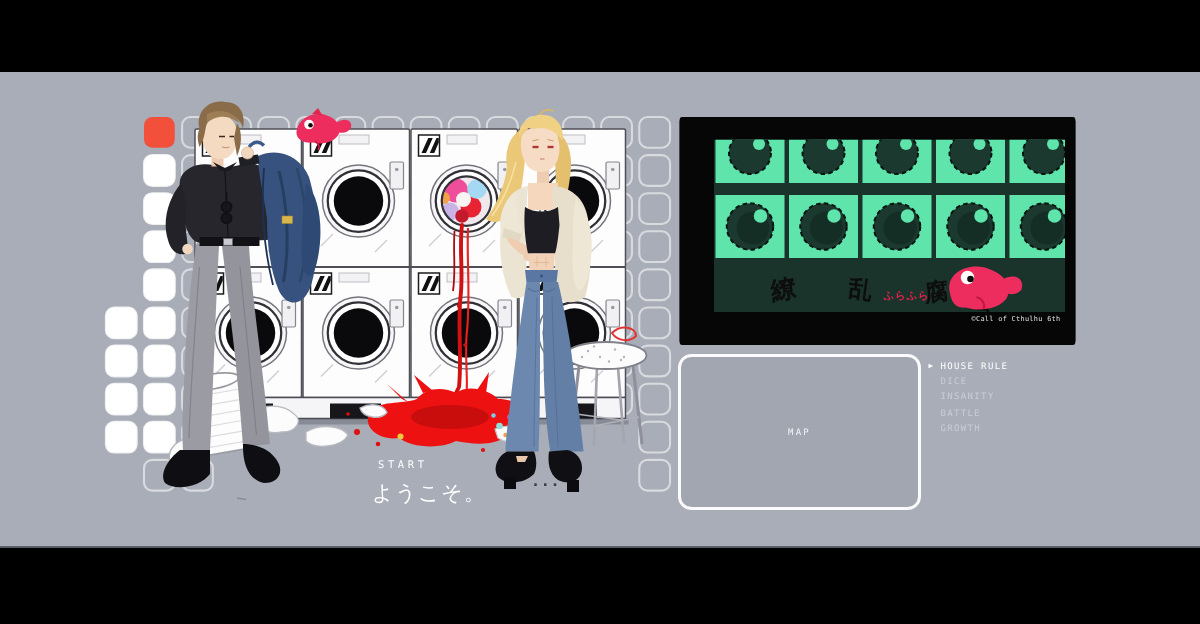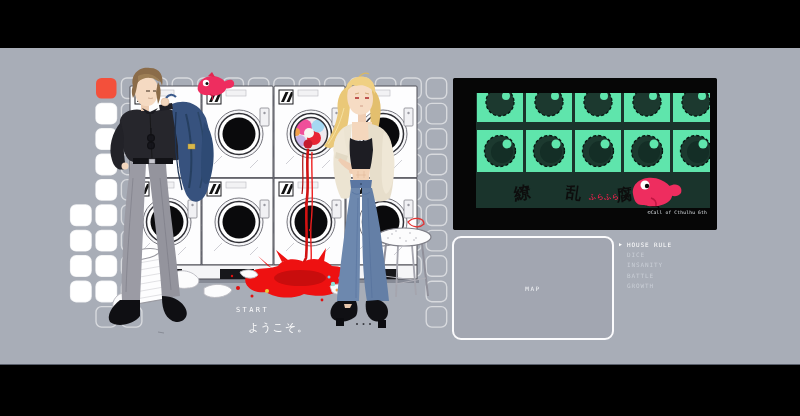--- a/index.html
+++ b/index.html
@@ -7,22 +7,22 @@
   #stage{position:absolute;left:0;top:48px;width:800px;height:316px;background:#a8adb7;border-bottom:1px solid #5a5f6b;}
   #illus{position:absolute;left:0;top:0;width:460px;height:316px;display:block;}
   #screen-panel{position:absolute;left:453px;top:30px;width:264px;height:152px;background:#060606;border-radius:3px;}
   #screen-art{position:absolute;left:0;top:0;width:264px;height:152px;display:block;}
   #map-box{position:absolute;left:452px;top:188px;width:162px;height:104px;border:2px solid #fbfbfd;border-radius:9px;background:rgba(70,76,92,0.06);display:flex;align-items:center;justify-content:center;box-sizing:border-box;}
   #map-box .map-label{font-family:"DejaVu Sans Mono",monospace;font-size:6px;letter-spacing:1.5px;color:#f2f4f7;}
   #menu-panel{position:absolute;left:619px;top:191px;}
   .menu-item{display:flex;align-items:center;height:10.3px;font-family:"DejaVu Sans Mono",monospace;font-size:6px;letter-spacing:0.9px;color:#c9ced6;cursor:default;}
   .menu-item .cursor{display:inline-block;width:8px;font-size:5px;color:#ffffff;}
   .menu-item.active{color:#ffffff;}
-  #start-label{position:absolute;left:236px;top:258px;font-family:"DejaVu Sans Mono",monospace;font-size:7px;letter-spacing:2.4px;color:#fdfdfe;}
-  #welcome-text{position:absolute;left:248px;top:272px;font-size:11px;color:#ffffff;letter-spacing:1px;}
+  #start-label{position:absolute;left:252px;top:258px;font-family:"DejaVu Sans Mono",monospace;font-size:7px;letter-spacing:2.4px;color:#fdfdfe;}
+  #welcome-text{position:absolute;left:248px;top:272px;font-size:14px;color:#ffffff;letter-spacing:1px;}
   #ellipsis{position:absolute;left:354px;top:268px;font-family:"DejaVu Sans Mono",monospace;font-size:10px;font-weight:bold;color:#3c3d44;letter-spacing:0.5px;}
 </style>
 </head>
 <body>
 
 <div id="app">
   <div id="stage">
     <svg id="illus" viewBox="0 0 460 316">
         <g>
           <rect x="70.6" y="157" width="20.5" height="20.5" rx="5.5" fill="#ffffff" stroke="rgba(255,255,255,0.8)" stroke-width="1.4"></rect>

